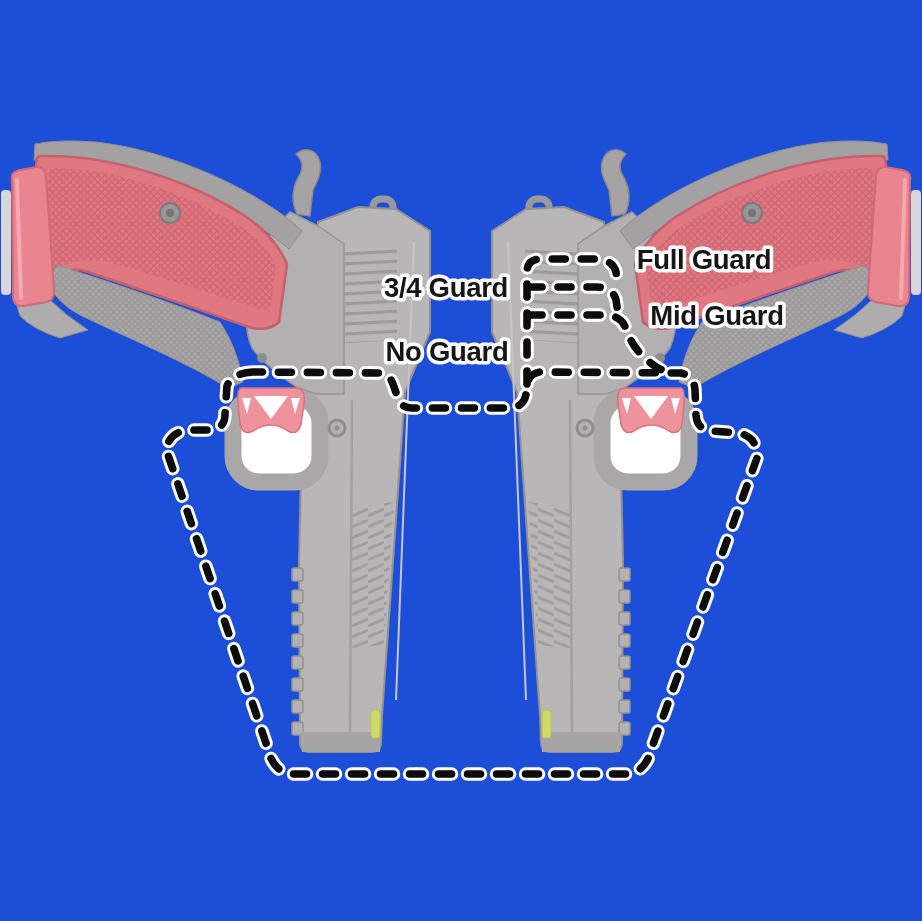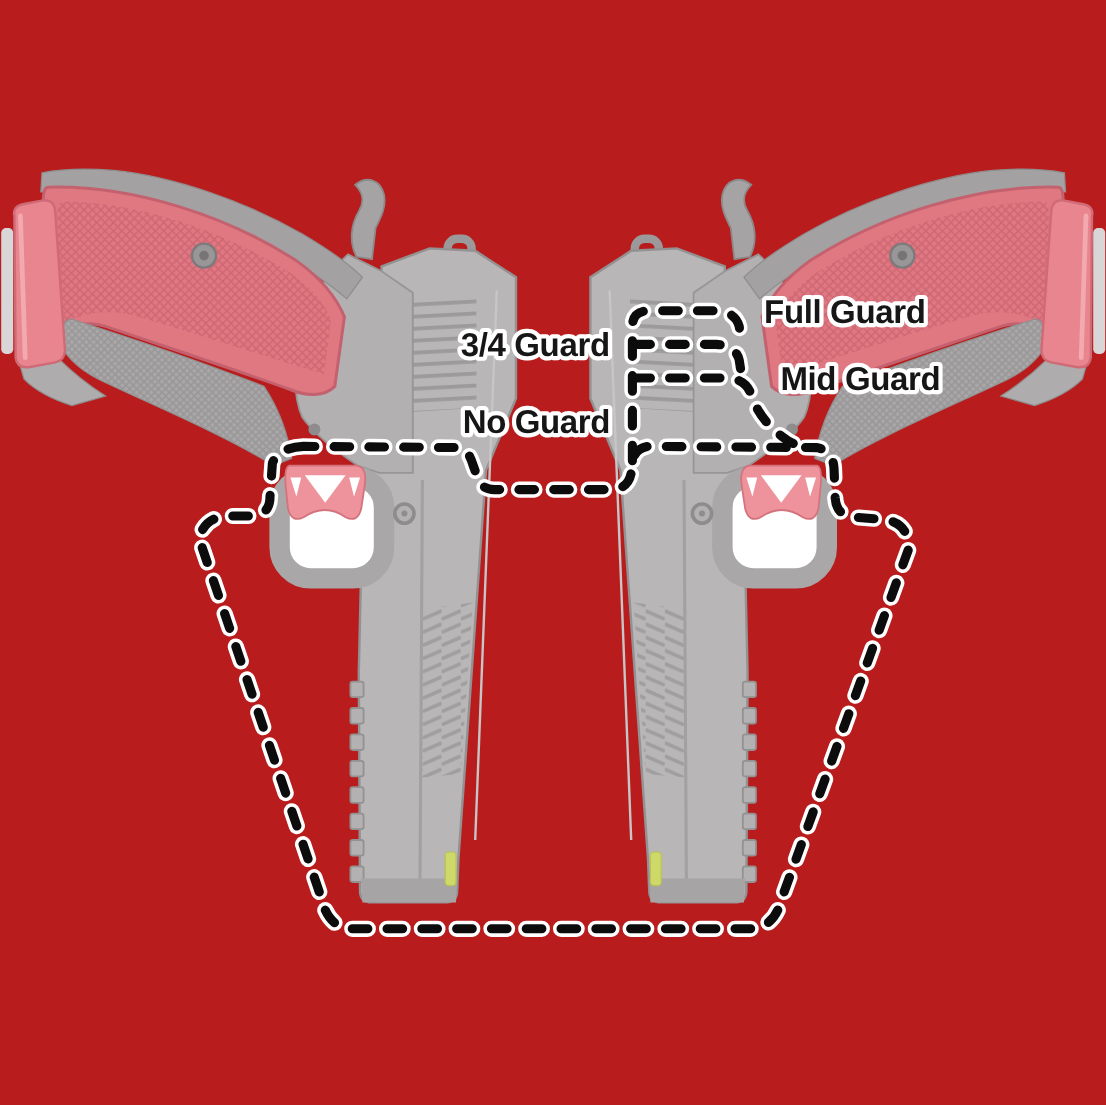--- a/index.html
+++ b/index.html
@@ -1,20 +1,20 @@
 <!DOCTYPE html>
 <html><head>
 <meta charset="utf-8">
 <style>
   html, body { margin: 0; padding: 0; background: #ffffff; }
   .stage {
     position: relative;
     width: 922px;
     height: 921px;
-    background: #b91c1c;
+    background: #1d4ed8;
     overflow: hidden;
     font-family: "Liberation Sans", sans-serif;
   }
   svg { display: block; width: 922px; height: 921px; }
   .lbl {
     font-family: "Liberation Sans", sans-serif;
     font-weight: 700;
     font-size: 27.5px;
     letter-spacing: -0.3px;
     fill: #161616;

